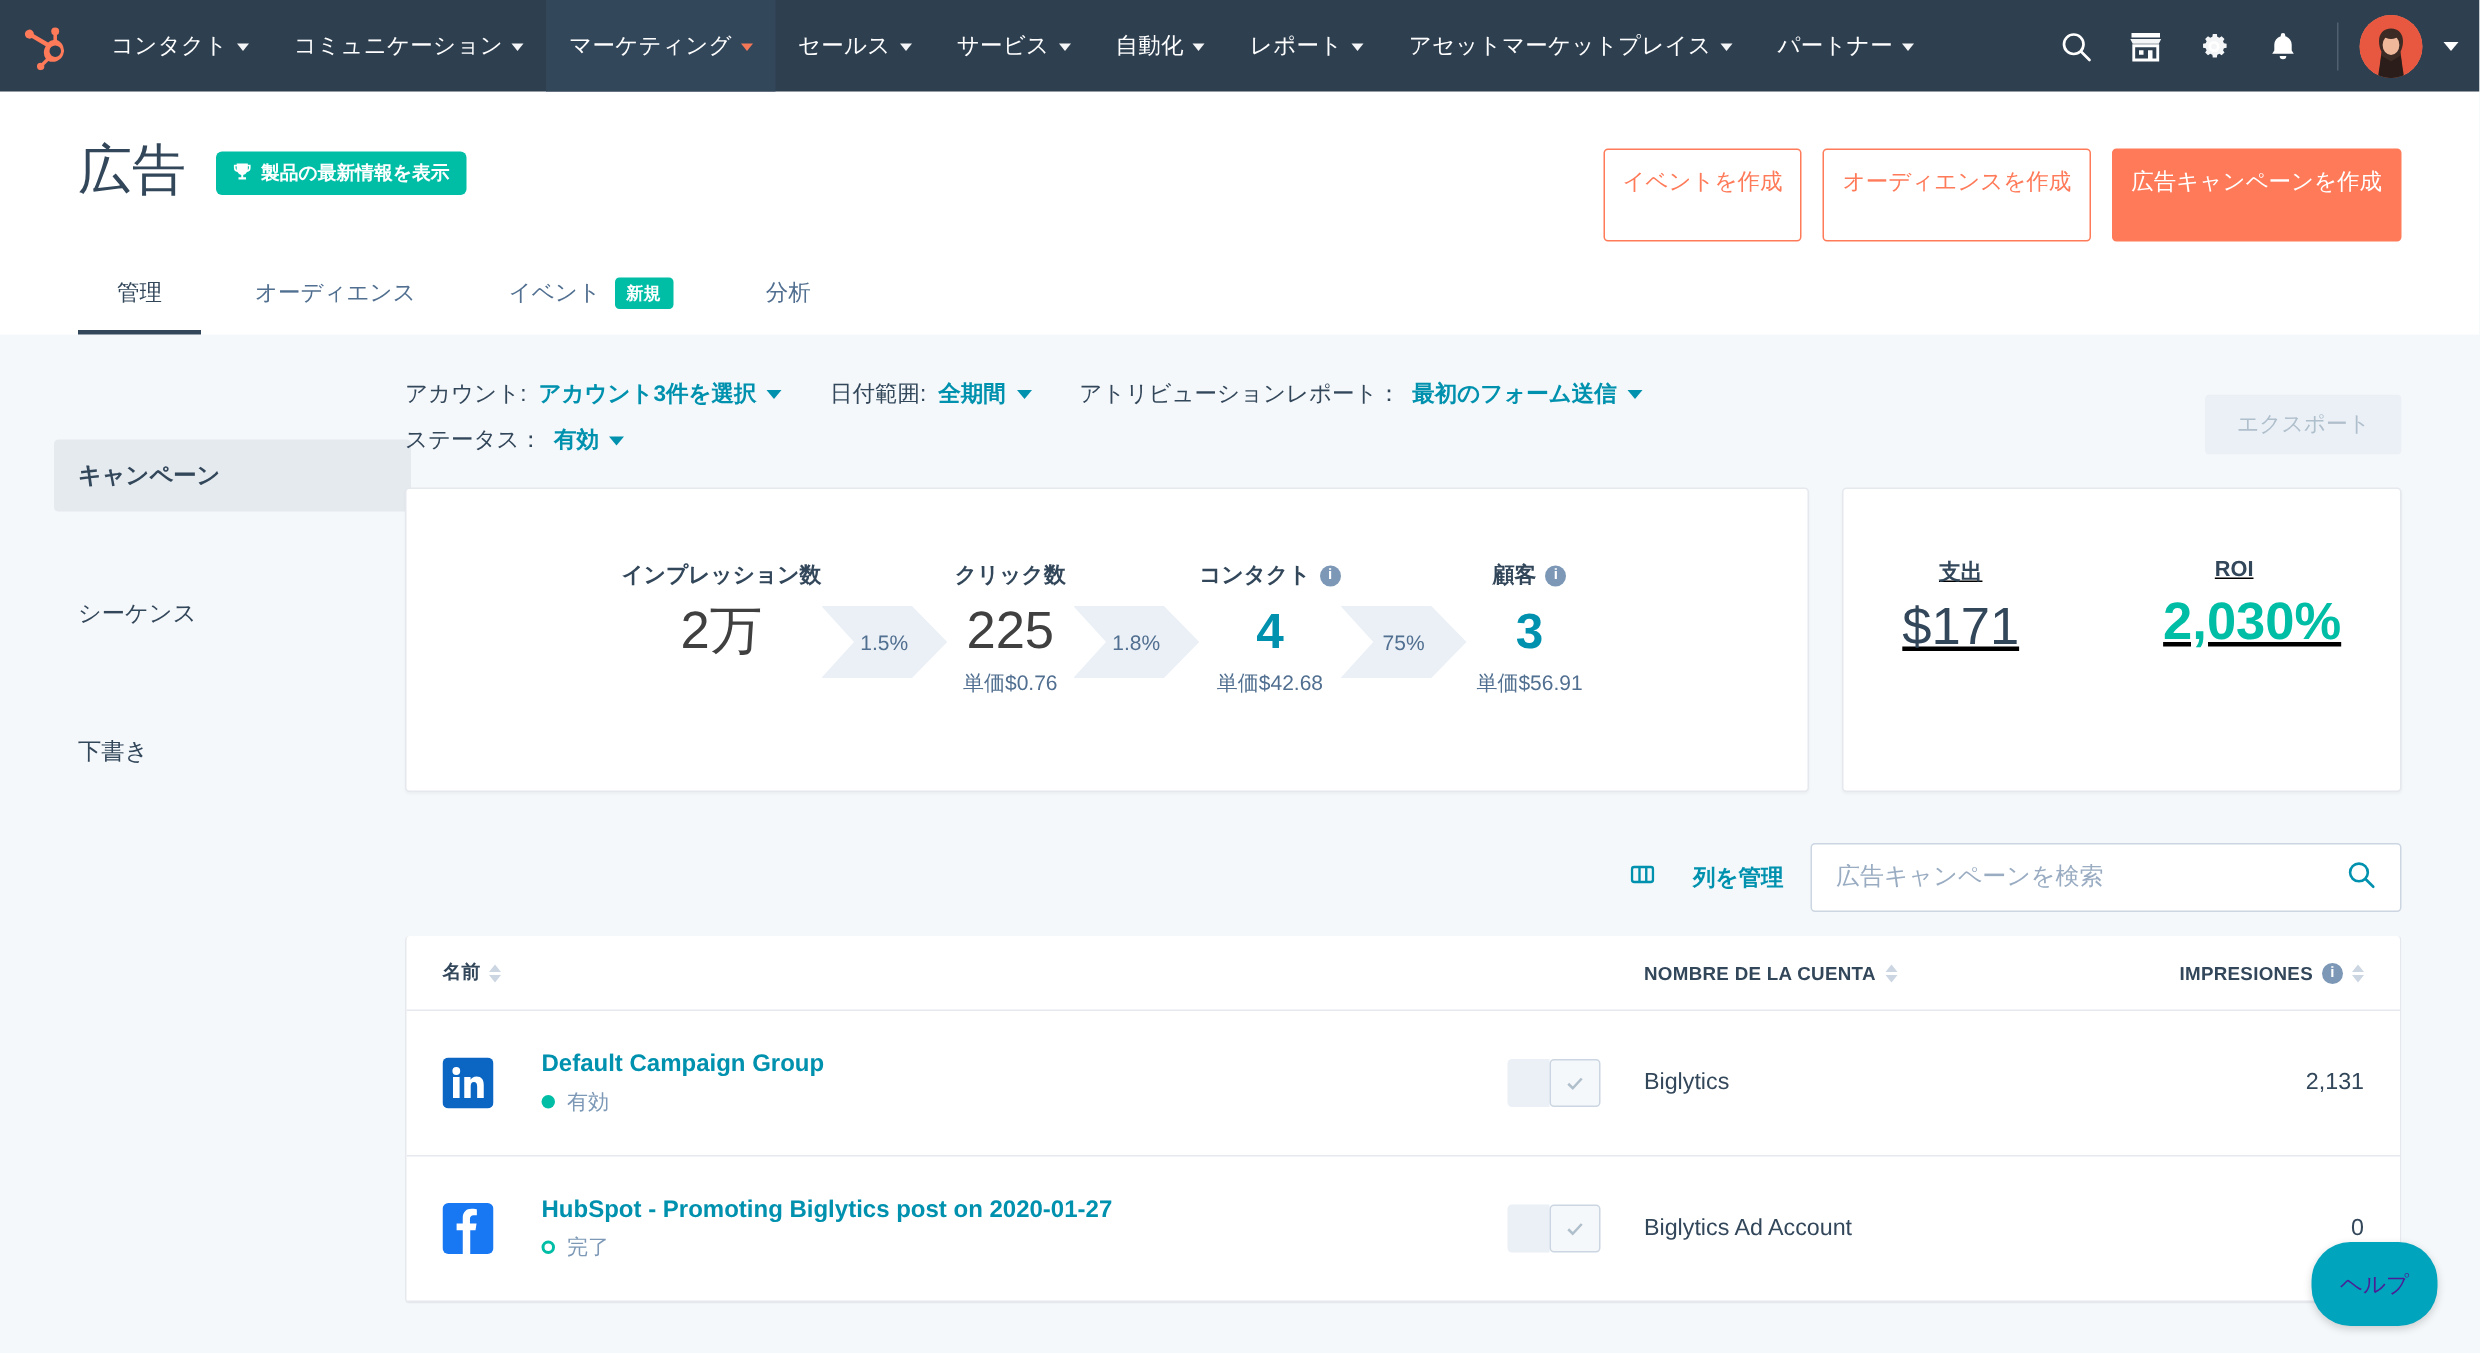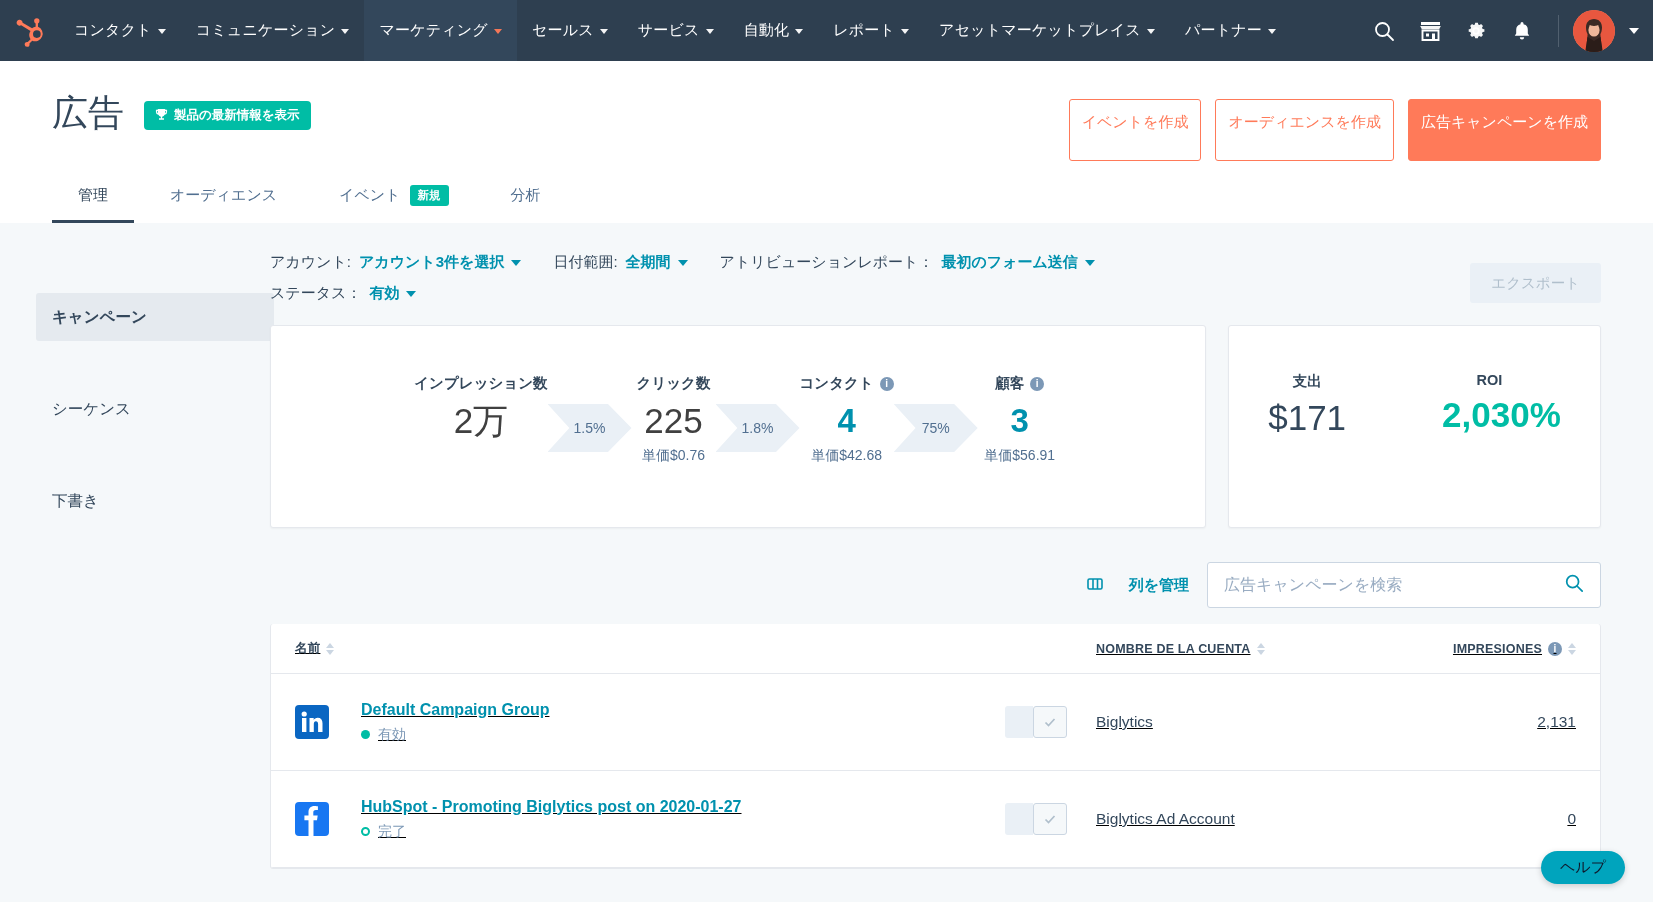--- a/index.html
+++ b/index.html
@@ -192,21 +192,21 @@
     font-size: 14px; color: #516f90;
   }
   .info-i {
     width: 14px; height: 14px; border-radius: 50%;
     background: #7c98b6; color: #fff; font-size: 10px;
     font-weight: bold; display: inline-flex;
     align-items: center; justify-content: center;
     font-style: normal; cursor: pointer;
   }
 
-  .roi-inner { display: flex; justify-content: center; gap: 72px; }
+  .roi-inner { display: flex; justify-content: center; gap: 72px; text-decoration: underline; }
   .roi-col { text-align: center; }
   .roi-col .rlabel { font-size: 14.5px; color: #33475b; font-weight: bold; }
   .roi-col .rvalue {
     font-size: 35px; font-weight: 300; color: #33475b;
     line-height: 50px; margin-top: 2px; white-space: nowrap;
   }
   .roi-col .rvalue.green { color: #00bda5; font-weight: 600; margin-left: 24px; }
 
   
   .tbl-toolbar {
@@ -226,21 +226,21 @@
   .search-box input {
     flex: 1 1 auto; border: none; outline: none;
     font-size: 16px; color: #33475b; background: transparent;
     font-family: inherit;
   }
   .search-box input::placeholder { color: #99acc2; }
 
   
   .table {
     background: #fff; border: 1px solid #e5e8ed; border-top: none;
-    border-radius: 3px; margin-top: 16px; overflow: hidden; text-decoration: underline;
+    border-radius: 3px; margin-top: 16px; overflow: hidden;
   }
   .thead {
     display: flex; align-items: center; height: 50px;
     padding: 0 24px; border-bottom: 1px solid #e5e8ed;
   }
   .th {
     font-size: 12.5px; color: #33475b; font-weight: bold;
     display: flex; align-items: center; gap: 6px;
     letter-spacing: .2px;
   }
@@ -281,22 +281,22 @@
     width: 34px; height: 32px; background: #f5f8fa;
     border: 1px solid #cbd6e2; border-radius: 3px;
     display: flex; align-items: center; justify-content: center;
   }
   .cell-account { width: 300px; font-size: 15.5px; color: #33475b; }
   .cell-impr { width: 180px; text-align: right; font-size: 15.5px; color: #33475b; }
 
   
   .help-bubble {
     position: absolute; right: 28px; bottom: 18px;
-    width: 84px; height: 33px; background: #00a4bd;
-    border-radius: 26px; color: #0f172a; font-size: 15px;
+    width: 84px; height: 56px; background: #00a4bd;
+    border-radius: 26px; color: #4c1d95; font-size: 15px;
     display: flex; align-items: center; justify-content: center;
     cursor: pointer; z-index: 60;
     box-shadow: 0 2px 6px rgba(0,0,0,.18);
   }
 </style>
 </head>
 <body>
 
 <div class="topnav">
   <div class="logo-wrap">

